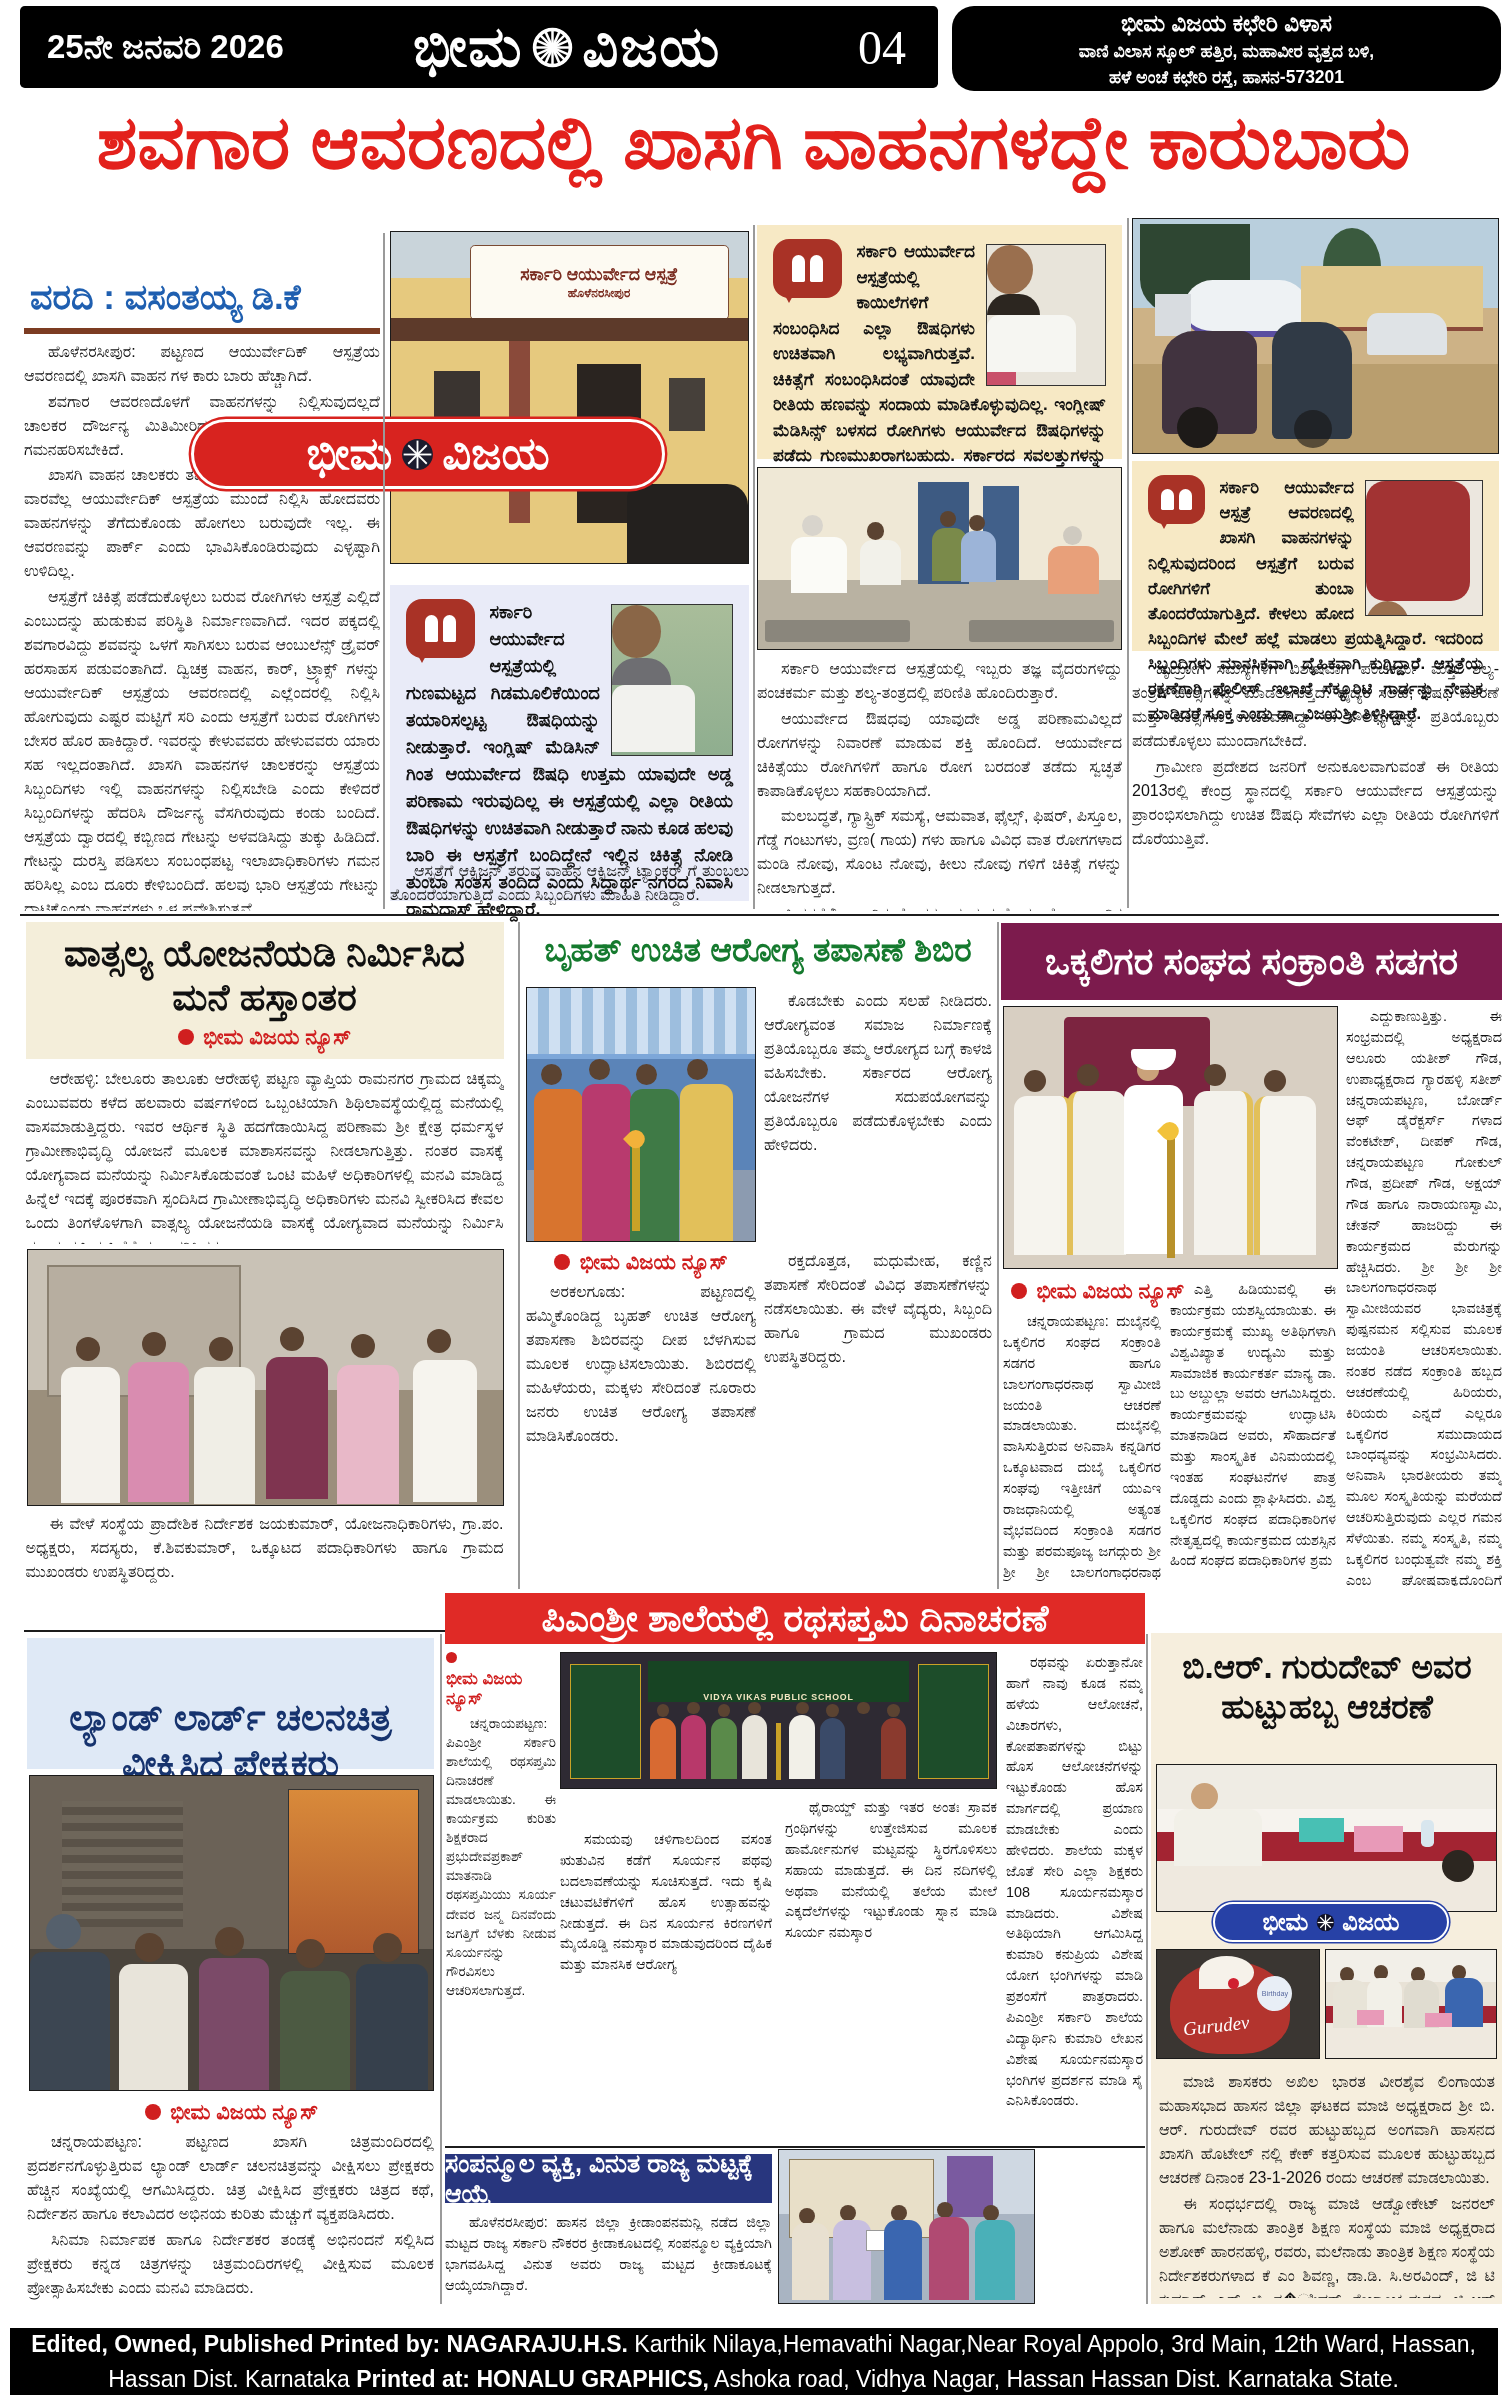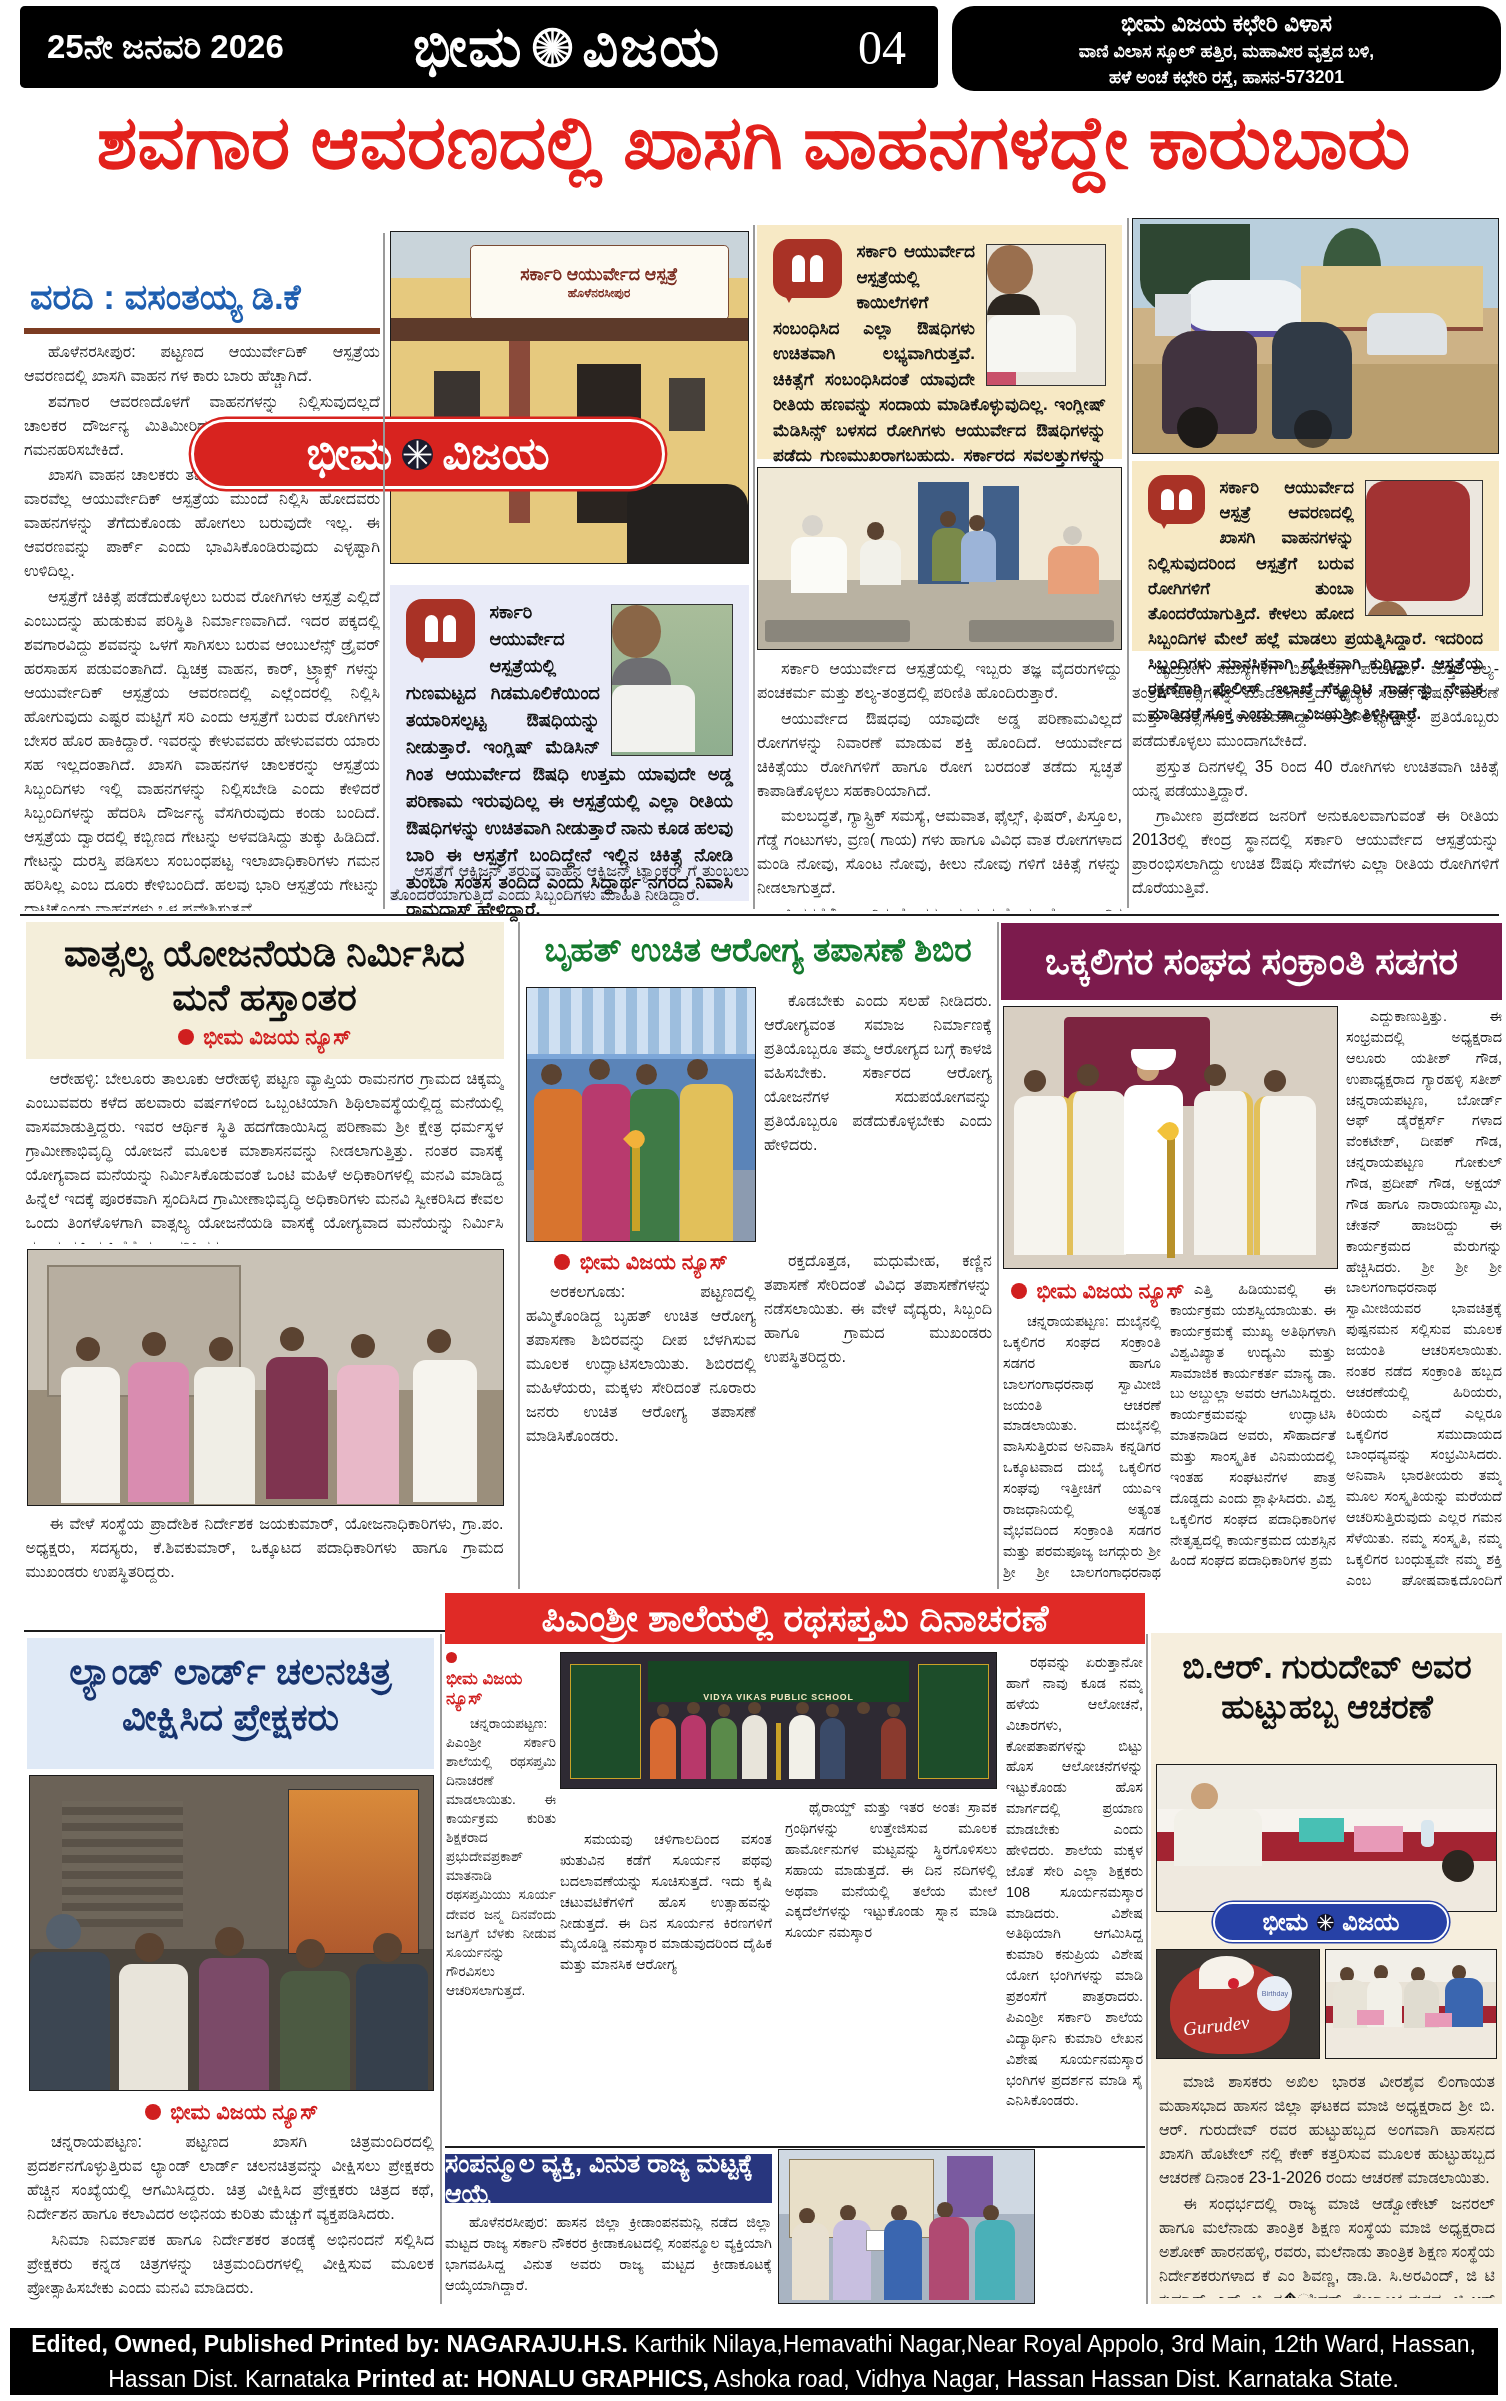--- a/index.html
+++ b/index.html
@@ -225,21 +225,20 @@
     <div class="qphoto" style="width:116px;height:134px;background:#ece7df;">
       <div class="s" style="left:6.4px;top:8px;width:104px;height:120px;background:#a23333;border-radius:19px;"></div>
       <div class="s head-s" style="left:37px;top:17.5px;width:43px;height:46px;background:#9a6f4e;"></div>
 
     </div>
     <div class="qtxt" style="font-size:16.7px;">ಸರ್ಕಾರಿ ಆಯುರ್ವೇದ ಆಸ್ಪತ್ರೆ ಆವರಣದಲ್ಲಿ ಖಾಸಗಿ ವಾಹನಗಳನ್ನು ನಿಲ್ಲಿಸುವುದರಿಂದ ಆಸ್ಪತ್ರೆಗೆ ಬರುವ ರೋಗಿಗಳಿಗೆ ತುಂಬಾ ತೊಂದರೆಯಾಗುತ್ತಿದೆ. ಕೇಳಲು ಹೋದ ಸಿಬ್ಬಂದಿಗಳ ಮೇಲೆ ಹಲ್ಲೆ ಮಾಡಲು ಪ್ರಯತ್ನಿಸಿದ್ದಾರೆ. ಇದರಿಂದ ಸಿಬ್ಬಂದಿಗಳು ಮಾನಸಿಕವಾಗಿ ದೈಹಿಕವಾಗಿ ಕುಗ್ಗಿದ್ದಾರೆ. ಆಸ್ಪತ್ರೆಯ ರಕ್ಷಣೆಗಾಗಿ ಪೊಲೀಸ್ ಇಲಾಖೆ ಸೆಕ್ಯೂರಿಟಿ ಗಾರ್ಡನ್ನು ನೇಮಕ ಮಾಡಿದರೆ ಸೂಕ್ತ ಎಂದು ಡಾ. ವಿಜಯಶ್ರೀ ತಿಳಿಸಿದ್ದಾರೆ.</div>
   </div>
 
   <div class="abs txt" style="left:1132px;top:657px;width:367px;height:254px;overflow:hidden;">
     <p>ಹೃದ್ರೋಗ ಸಮಸ್ಯೆಗಳಿಗೆ ವಿಶೇಷವಾಗಿ ಪಂಚಕರ್ಮ ಮತ್ತು ಶಲ್ಯ-ತಂತ್ರದ ಚಿಕಿತ್ಸೆಗಳನ್ನು ಮಾಡಲಾಗುತ್ತದೆ. ವೈದ್ಯರ ಸಲಹೆ, ಔಷಧಿ ವಿತರಣೆ ಮತ್ತು ಚಿಕಿತ್ಸೆಗಳು ಉಚಿತವಾಗಿದ್ದು ಈ ಸೌಲಭ್ಯಗಳನ್ನು ಪ್ರತಿಯೊಬ್ಬರು ಪಡೆದುಕೊಳ್ಳಲು ಮುಂದಾಗಬೇಕಿದೆ.</p>
-    <p>ಪ್ರಸ್ತುತ ದಿನಗಳಲ್ಲಿ 35 ರಿಂದ 40 ರೋಗಿಗಳು ಉಚಿತವಾಗಿ ಚಿಕಿತ್ಸೆ ಯನ್ನ ಪಡೆಯುತ್ತಿದ್ದಾರೆ.</p>
     <p>ಗ್ರಾಮೀಣ ಪ್ರದೇಶದ ಜನರಿಗೆ ಅನುಕೂಲವಾಗುವಂತೆ ಈ ರೀತಿಯ 2013ರಲ್ಲಿ ಕೇಂದ್ರ ಸ್ಥಾನದಲ್ಲಿ ಸರ್ಕಾರಿ ಆಯುರ್ವೇದ ಆಸ್ಪತ್ರೆಯನ್ನು ಪ್ರಾರಂಭಿಸಲಾಗಿದ್ದು ಉಚಿತ ಔಷಧಿ ಸೇವೆಗಳು ಎಲ್ಲಾ ರೀತಿಯ ರೋಗಿಗಳಿಗೆ ದೊರೆಯುತ್ತಿವೆ.</p>
   </div>
 
   <div class="abs vr" style="left:383px;top:233px;height:676px;"></div>
   <div class="abs vr" style="left:753px;top:225px;height:684px;"></div>
   <div class="abs vr" style="left:1127px;top:218px;height:690px;"></div>
   <div class="abs hr" style="left:20px;top:914px;width:1479px;height:2.4px;"></div>
 
   <div class="abs creamblk" style="left:25.5px;top:922px;width:478px;height:137px;">
     <div class="hl-black" style="padding:1.6px 24px 0 24px;">ವಾತ್ಸಲ್ಯ ಯೋಜನೆಯಡಿ ನಿರ್ಮಿಸಿದ ಮನೆ ಹಸ್ತಾಂತರ</div>
@@ -329,21 +328,21 @@
   </div>
   <div class="abs txt small" style="left:1170px;top:1279px;width:166px;height:308px;overflow:hidden;">
     <p>ಎತ್ತಿ ಹಿಡಿಯುವಲ್ಲಿ ಈ ಕಾರ್ಯಕ್ರಮ ಯಶಸ್ವಿಯಾಯಿತು. ಈ ಕಾರ್ಯಕ್ರಮಕ್ಕೆ ಮುಖ್ಯ ಅತಿಥಿಗಳಾಗಿ ವಿಶ್ವವಿಖ್ಯಾತ ಉದ್ಯಮಿ ಮತ್ತು ಸಾಮಾಜಿಕ ಕಾರ್ಯಕರ್ತ ಮಾನ್ಯ ಡಾ. ಬು ಅಬ್ದುಲ್ಲಾ ಅವರು ಆಗಮಿಸಿದ್ದರು. ಕಾರ್ಯಕ್ರಮವನ್ನು ಉದ್ಘಾಟಿಸಿ ಮಾತನಾಡಿದ ಅವರು, ಸೌಹಾರ್ದತೆ ಮತ್ತು ಸಾಂಸ್ಕೃತಿಕ ವಿನಿಮಯದಲ್ಲಿ ಇಂತಹ ಸಂಘಟನೆಗಳ ಪಾತ್ರ ದೊಡ್ಡದು ಎಂದು ಶ್ಲಾಘಿಸಿದರು. ವಿಶ್ವ ಒಕ್ಕಲಿಗರ ಸಂಘದ ಪದಾಧಿಕಾರಿಗಳ ನೇತೃತ್ವದಲ್ಲಿ ಕಾರ್ಯಕ್ರಮದ ಯಶಸ್ಸಿನ ಹಿಂದೆ ಸಂಘದ ಪದಾಧಿಕಾರಿಗಳ ಶ್ರಮ</p>
   </div>
 
   <div class="abs vr" style="left:518px;top:922px;height:667px;"></div>
   <div class="abs vr" style="left:997px;top:922px;height:667px;"></div>
   <div class="abs hr" style="left:24px;top:1630px;width:1119px;height:2.4px;"></div>
 
   <div class="abs bluishblk" style="left:27px;top:1638px;width:407px;height:131px;">
-    <div class="hl-navy" style="padding:0 19px;">ಲ್ಯಾಂಡ್ ಲಾರ್ಡ್ ಚಲನಚಿತ್ರ ವೀಕ್ಷಿಸಿದ ಪ್ರೇಕ್ಷಕರು</div>
+    <div class="hl-navy" style="padding:0 19px;margin-top:46px;">ಲ್ಯಾಂಡ್ ಲಾರ್ಡ್ ಚಲನಚಿತ್ರ ವೀಕ್ಷಿಸಿದ ಪ್ರೇಕ್ಷಕರು</div>
   </div>
   <div class="abs ph" style="left:29px;top:1775px;width:405px;height:316px;background:linear-gradient(#6b6257 0 55%,#4a443c 55% 100%);">
     <div class="s" style="left:64%;top:4%;width:32%;height:52%;background:linear-gradient(#d98a3a,#b05a2e);border:1.6px solid #333;"></div>
     <div class="s" style="left:8%;top:8%;width:30%;height:40%;background:repeating-linear-gradient(0deg,#5a5248 0 8px,#6e665a 8px 16px);"></div>
     <div class="s head-s" style="left:4%;top:44%;width:35px;height:35px;background:#55606c;"></div>
     <div class="s body-s" style="left:0%;top:56%;width:80px;height:144px;background:#3c4652;"></div>
     <div class="s head-s" style="left:26%;top:50%;width:29px;height:29px;"></div>
     <div class="s body-s" style="left:22%;top:60%;width:69px;height:128px;background:#e8e4da;"></div>
     <div class="s head-s" style="left:46%;top:48%;width:29px;height:29px;"></div>
     <div class="s body-s" style="left:42%;top:58%;width:70px;height:132px;background:#7b4a68;"></div>

